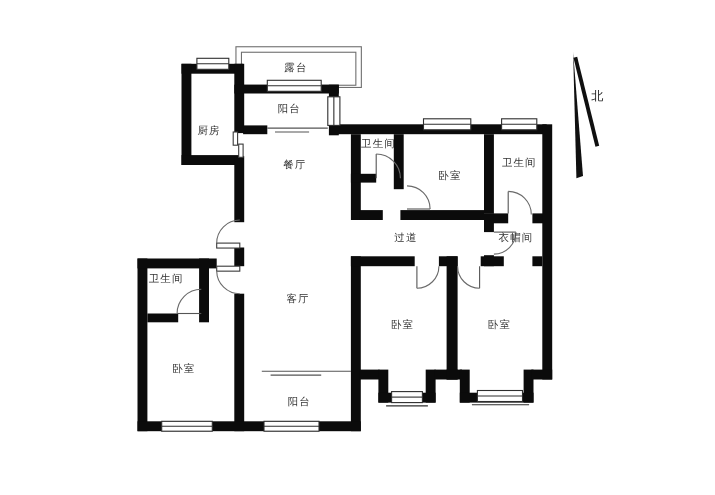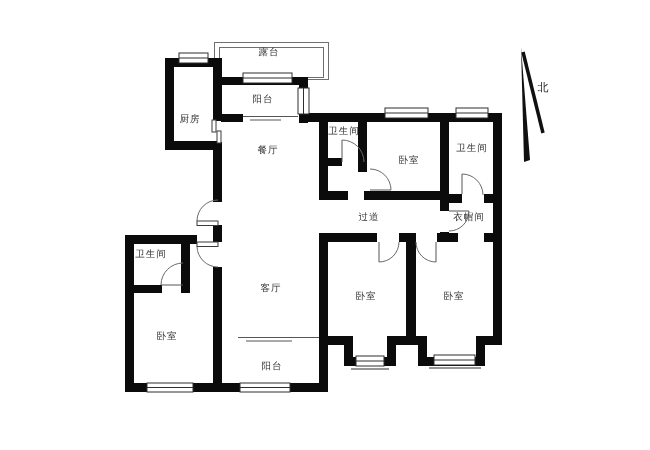--- a/index.html
+++ b/index.html
@@ -136,30 +136,30 @@
       <line class="thin" x1="436" y1="242" x2="436" y2="262"></line>
       <path class="arc" d="M436,262 A20,20 0 0 1 416,242"></path>
     </g>
 
     <g>
       <polygon class="arrow" points="521,47 530,160 524,162"></polygon>
       <line x1="523" y1="52" x2="543" y2="133" stroke="#101010" stroke-width="3.5"></line>
     </g>
   </svg>
 
-  <div class="room-label" style="left:269px;top:52px;">露台</div>
+  <div class="room-label" style="left:269px;top:62px;">露台</div>
   <div class="room-label" style="left:263px;top:99px;">阳台</div>
   <div class="room-label" style="left:190px;top:107px;margin-top:12px;">厨房</div>
   <div class="room-label" style="left:268px;top:150px;">餐厅</div>
   <div class="room-label" style="left:344px;top:131px;">卫生间</div>
   <div class="room-label" style="left:409px;top:160px;">卧室</div>
   <div class="room-label" style="left:472px;top:148px;">卫生间</div>
   <div class="room-label" style="left:369px;top:217px;">过道</div>
   <div class="room-label" style="left:469px;top:217px;">衣帽间</div>
-  <div class="room-label" style="left:271px;top:288px;">客厅</div>
+  <div class="room-label" style="left:271px;top:272px;">客厅</div>
   <div class="room-label" style="left:151px;top:254px;">卫生间</div>
   <div class="room-label" style="left:167px;top:336px;">卧室</div>
   <div class="room-label" style="left:366px;top:296px;">卧室</div>
   <div class="room-label" style="left:454px;top:296px;">卧室</div>
   <div class="room-label" style="left:272px;top:366px;">阳台</div>
   <div class="north-label" style="left:543px;top:87px;">北</div>
 
 </div>
 
 </body></html>

